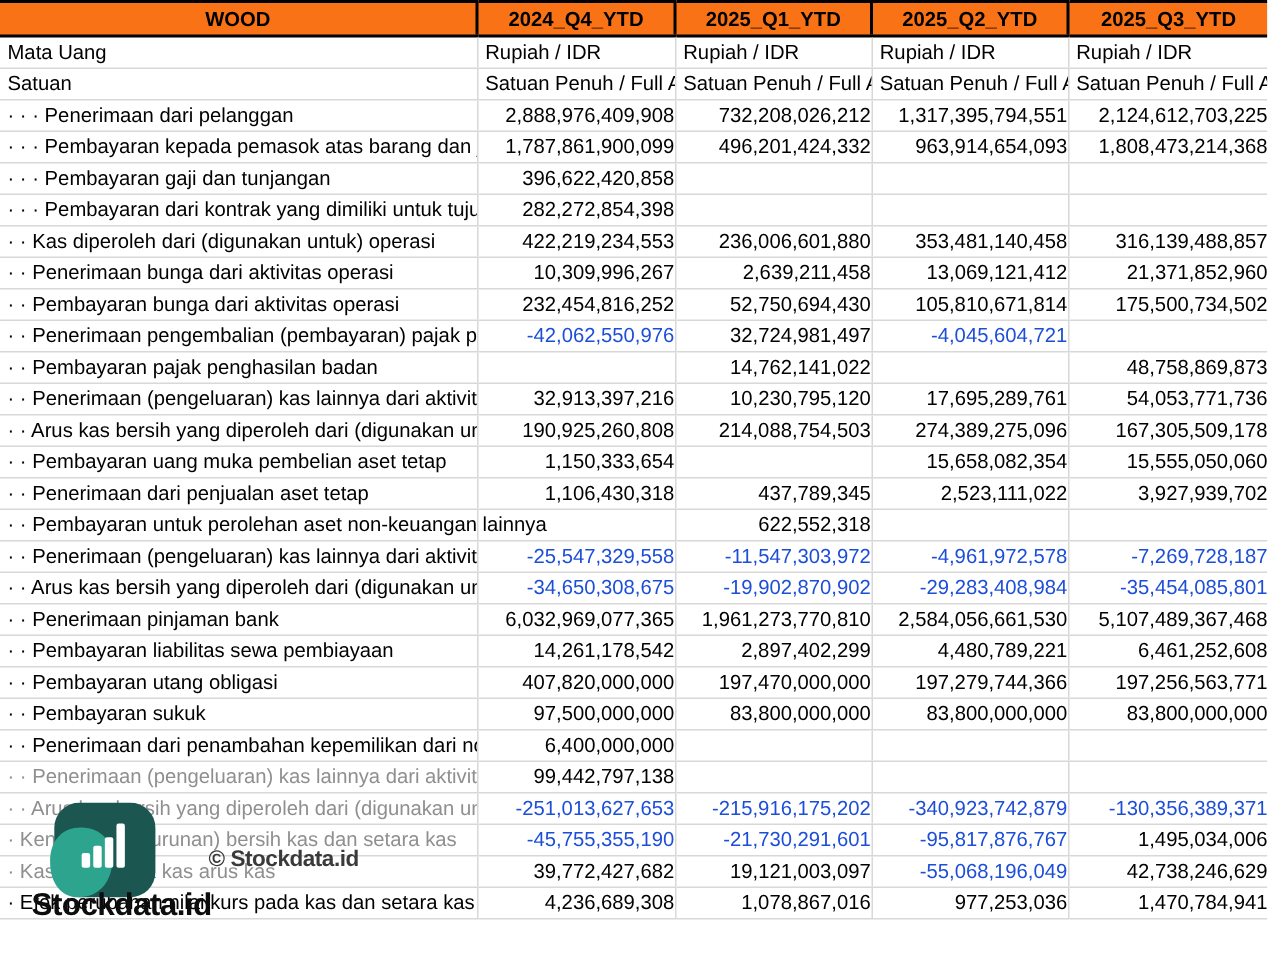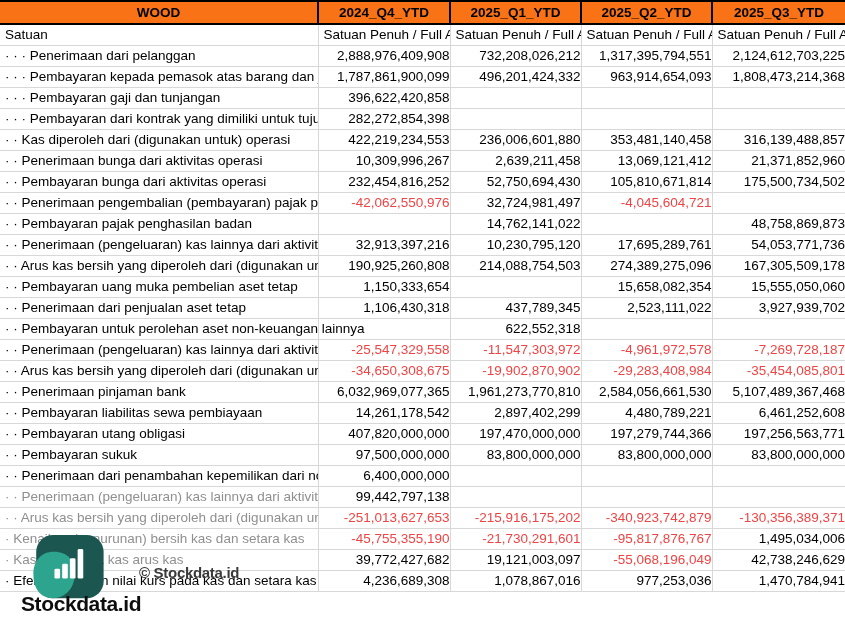--- a/index.html
+++ b/index.html
@@ -20,21 +20,21 @@
   tr.hdr th.h-col{border-left:2px solid #000;}
   
   td{border-bottom:1px solid #d8d8d8;}
   td.c-num, td.c-meta{border-left:1px solid #d8d8d8;}
   td.c-label, td.c-meta{text-align:left;}
   td.c-label .label-inner, td.c-meta .label-inner{
     overflow:hidden;white-space:nowrap;padding-left:5px;
   }
   tr.spill td.c-label .label-inner{overflow:visible;position:relative;z-index:2;}
   td.c-num{text-align:right;padding-right:7px;}
-  td.neg{color:#ef4444;}
+  td.neg{color:#1d4ed8;}
   tr.muted td.c-label{color:#8f8f8f;}
   
   .wm-logo{position:absolute;left:33px;top:535px;width:71px;height:66px;z-index:10;}
   .wm-brand{
     position:absolute;left:21px;top:592px;z-index:11;
     font-size:21px;font-weight:bold;color:#0d0d0d;letter-spacing:-0.4px;
   }
   .wm-copy{
     position:absolute;left:139px;top:564px;z-index:10;
     font-size:15px;font-weight:bold;color:#3a3a3a;letter-spacing:-0.3px;
@@ -58,20 +58,37 @@
         <th class="h-title">WOOD</th>
         <th class="h-col">2024_Q4_YTD</th>
         <th class="h-col">2025_Q1_YTD</th>
         <th class="h-col">2025_Q2_YTD</th>
         <th class="h-col">2025_Q3_YTD</th>
       </tr>
     </thead>
     <tbody>
       <tr>
         <td class="c-label">
+            <div class="label-inner">Mata Uang</div>
+          </td>
+        <td class="c-meta">
+            <div class="label-inner">Rupiah / IDR</div>
+          </td>
+        <td class="c-meta">
+            <div class="label-inner">Rupiah / IDR</div>
+          </td>
+        <td class="c-meta">
+            <div class="label-inner">Rupiah / IDR</div>
+          </td>
+        <td class="c-meta">
+            <div class="label-inner">Rupiah / IDR</div>
+          </td>
+      </tr>
+      <tr>
+        <td class="c-label">
             <div class="label-inner">Satuan</div>
           </td>
         <td class="c-meta">
             <div class="label-inner">Satuan Penuh / Full Amount</div>
           </td>
         <td class="c-meta">
             <div class="label-inner">Satuan Penuh / Full Amount</div>
           </td>
         <td class="c-meta">
             <div class="label-inner">Satuan Penuh / Full Amount</div>

